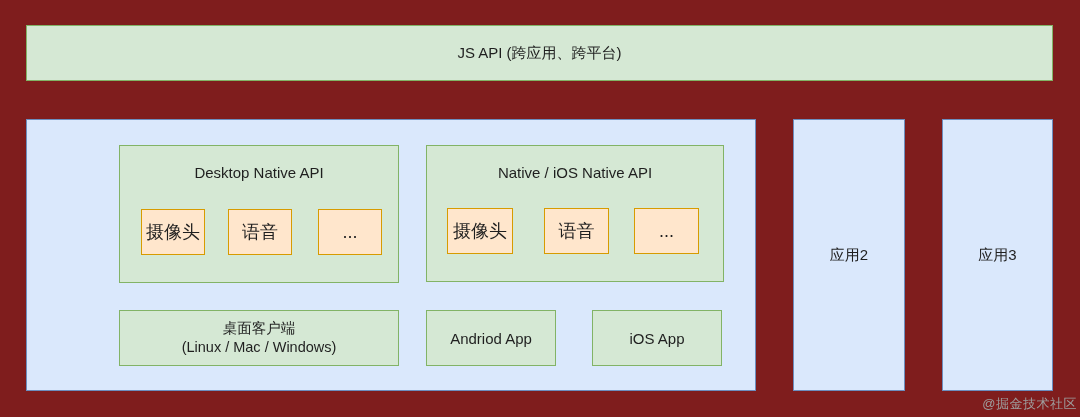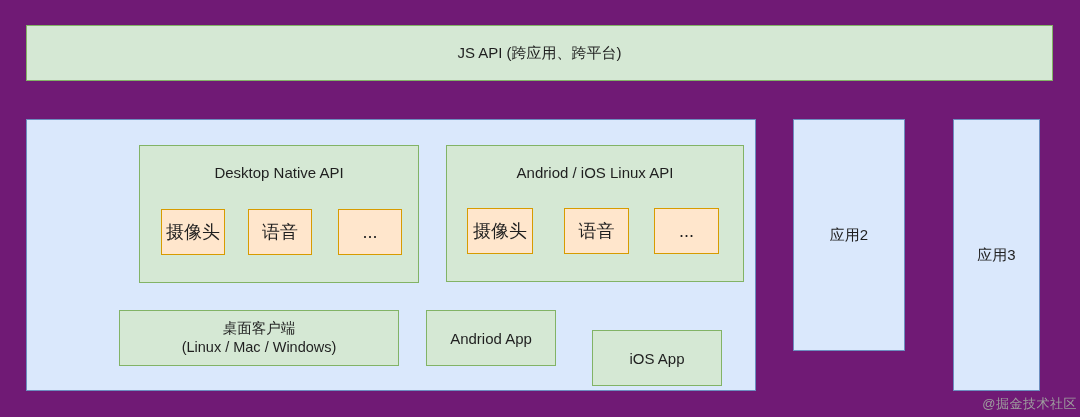--- a/index.html
+++ b/index.html
@@ -1,62 +1,62 @@
 <!DOCTYPE html>
 <html><head>
 <meta charset="utf-8">
 <style>
   * { margin:0; padding:0; box-sizing:border-box; }
   html,body { background:#ffffff; }
   body { font-family:"Liberation Sans","DejaVu Sans",sans-serif; color:#1f1f1f; }
   .canvas {
     position:relative; width:1080px; height:417px;
-    background:#701a75; overflow:hidden;
+    background:#7f1d1d; overflow:hidden;
     font-size:15px;
   }
   .box { position:absolute; border:1px solid transparent; }
   .center { display:flex; align-items:center; justify-content:center; text-align:center; }
   .green  { background:#d5e8d4; border-color:#82b366; }
   .blue   { background:#dae8fc; border-color:#6c8ebf; }
   .orange { background:#ffe6cc; border-color:#d79b00; font-size:18px; }
 
   
   .top-bar { left:26px; top:25px; width:1027px; height:56px; }
 
   
   .app1 { left:26px;  top:119px; width:730px; height:272px; }
-  .app2 { left:793px; top:119px; width:112px; height:232px; }
-  .app3 { left:942px; top:119px; width:87px; height:272px;margin-left:11px; }
+  .app2 { left:793px; top:119px; width:112px; height:272px; }
+  .app3 { left:942px; top:119px; width:111px; height:272px; }
 
   .app1-label {
     position:absolute; left:0; top:0; width:92px; height:100%;
     display:flex; align-items:center; justify-content:center;
   }
 
   
-  .api-box { position:absolute;margin-left:20px; }
+  .api-box { position:absolute; }
   .desktop-api { left:92px;  top:25px; width:280px; height:138px; }
   .mobile-api  { left:399px; top:25px; width:298px; height:137px; }
   .api-title {
     position:absolute; left:0; top:18px; width:100%;
     text-align:center;
   }
   .api-item { top:63px; width:64px; height:46px; }
   .mobile-api .api-item { top:62px; }
   .d-item-0 { left:21px; }
   .d-item-1 { left:108px; }
   .d-item-2 { left:198px; }
   .m-item-0 { left:20px; width:66px; }
   .m-item-1 { left:117px; width:65px; }
   .m-item-2 { left:207px; width:65px; }
 
   
   .desktop-client { left:92px;  top:190px; width:280px; height:56px; line-height:1.3; font-size:14.5px; }
   .andriod-app    { left:399px; top:190px; width:130px; height:56px; }
-  .ios-app        { left:565px; top:190px; width:130px; height:56px;margin-top:20px; }
+  .ios-app        { left:565px; top:190px; width:130px; height:56px; }
 
   .watermark {
     position:absolute; right:3px; bottom:4px;
     font-size:13px; color:#9e9e9e; letter-spacing:0.5px;
   }
 </style>
 </head>
 <body>
 
 <div class="canvas">
@@ -74,21 +74,21 @@
       </div>
       <div class="box orange center api-item d-item-1">
         <span>语音</span>
       </div>
       <div class="box orange center api-item d-item-2">
         <span>...</span>
       </div>
     </div>
 
     <div class="box green api-box mobile-api">
-      <div class="api-title">Andriod / iOS Linux API</div>
+      <div class="api-title">Native / iOS Native API</div>
       <div class="box orange center api-item m-item-0">
         <span>摄像头</span>
       </div>
       <div class="box orange center api-item m-item-1">
         <span>语音</span>
       </div>
       <div class="box orange center api-item m-item-2">
         <span>...</span>
       </div>
     </div>

